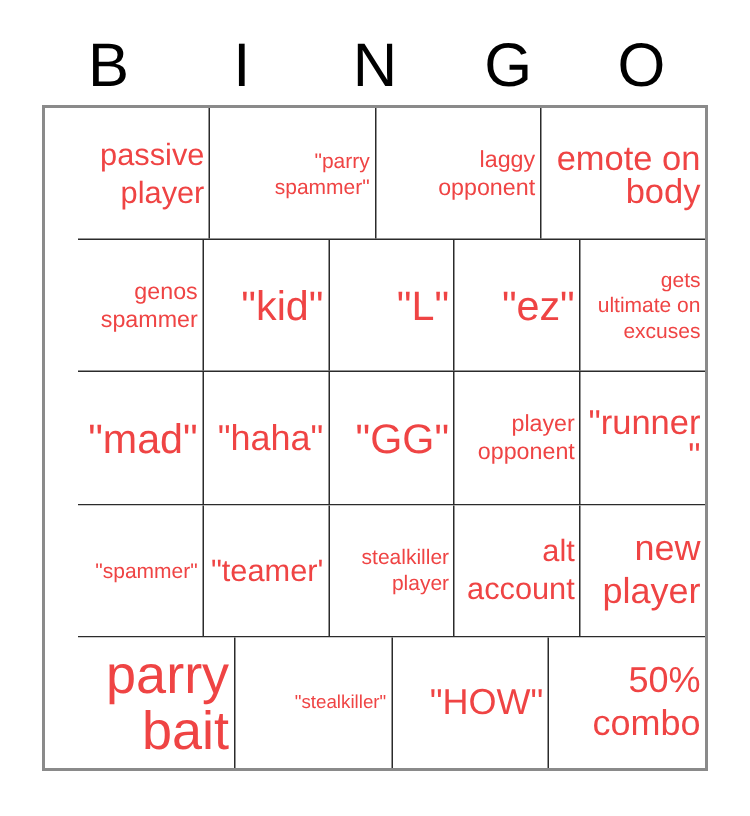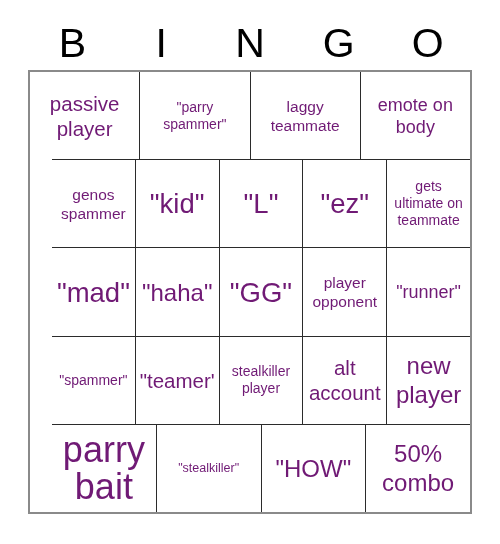--- a/index.html
+++ b/index.html
@@ -76,28 +76,29 @@
   }
   .cell + .cell {
     border-left: 1.5px solid #2b2b2b;
   }
   .cell-text {
     display: block;
     width: 100%;
     word-wrap: break-word;
     overflow-wrap: break-word;
     hyphens: none;
-    color: #701a75;
+    color: #ef4444;
+    text-align: right;
   }
 
   
   .fs-xxs .cell-text { font-size: 12.5px; line-height: 15px; }
   .fs-xs  .cell-text { font-size: 14px;   line-height: 17px; }
   .fs-s   .cell-text { font-size: 15.5px; line-height: 19px; }
-  .fs-m   .cell-text { font-size: 18px;   line-height: 22px; }
+  .fs-m   .cell-text { font-size: 23px;   line-height: 22px; }
   .fs-l   .cell-text { font-size: 20.5px; line-height: 25px; }
   .fs-xl  .cell-text { font-size: 24px;   line-height: 29px; }
   .fs-xxl .cell-text { font-size: 27.5px; line-height: 33px; }
   .fs-huge .cell-text { font-size: 36px;  line-height: 37px; }
 </style>
 </head>
 <body>
 
 <div id="bingo-card">
 
@@ -112,42 +113,42 @@
   <div id="grid">
 
     <div class="grid-row">
       <div class="cell fs-l">
           <span class="cell-text">passive player</span>
         </div>
       <div class="cell fs-xs">
           <span class="cell-text">"parry spammer"</span>
         </div>
       <div class="cell fs-s">
-          <span class="cell-text">laggy teammate</span>
+          <span class="cell-text">laggy opponent</span>
         </div>
       <div class="cell fs-m">
           <span class="cell-text">emote on body</span>
         </div>
     </div>
 
     <div class="grid-row">
       <div class="cell fs-s">
           <span class="cell-text">genos spammer</span>
         </div>
       <div class="cell fs-xxl">
           <span class="cell-text">"kid"</span>
         </div>
       <div class="cell fs-xxl">
           <span class="cell-text">"L"</span>
         </div>
       <div class="cell fs-xxl">
           <span class="cell-text">"ez"</span>
         </div>
       <div class="cell fs-xs">
-          <span class="cell-text">gets ultimate on teammate</span>
+          <span class="cell-text">gets ultimate on excuses</span>
         </div>
     </div>
 
     <div class="grid-row">
       <div class="cell fs-xxl">
           <span class="cell-text">"mad"</span>
         </div>
       <div class="cell fs-xl">
           <span class="cell-text">"haha"</span>
         </div>

